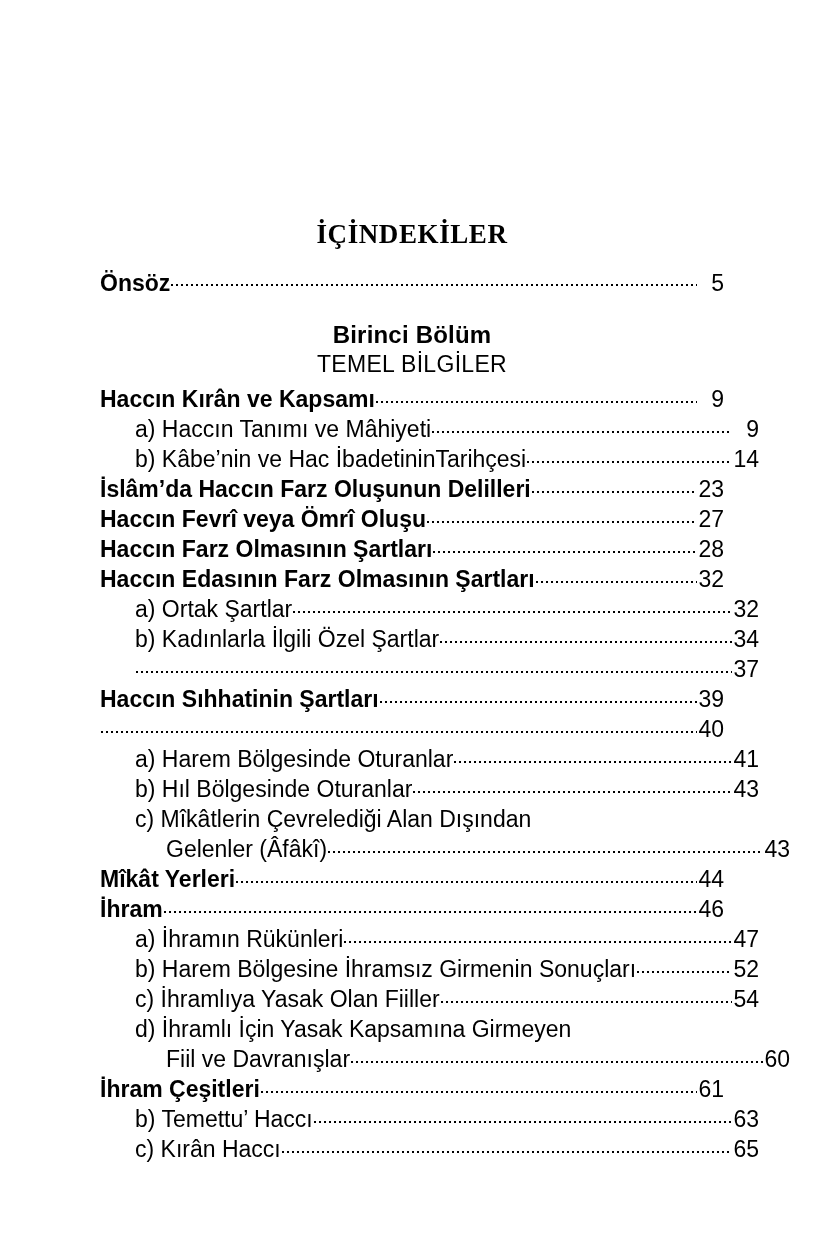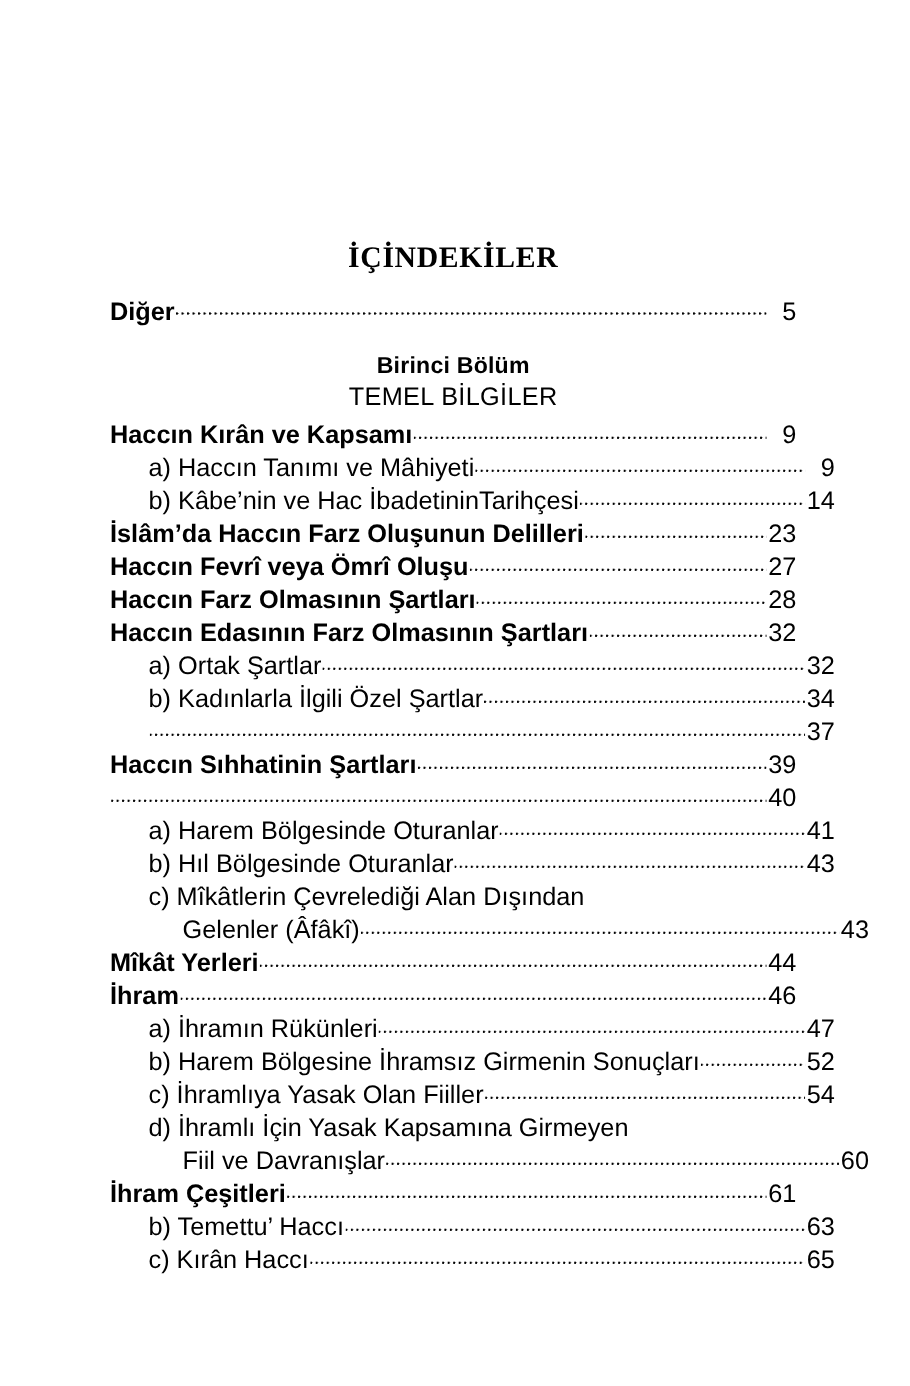--- a/index.html
+++ b/index.html
@@ -45,21 +45,21 @@
 
   
   .part-heading {
     text-align: center;
     margin: 22px 0 6px 0;
     line-height: 1.22;
   }
   .part-heading .part-name {
     display: block;
     font-weight: bold;
-    font-size: 21px;
+    font-size: 24px;
     letter-spacing: 0.2px;
   }
   .part-heading .part-sub {
     display: block;
     font-weight: normal;
     font-size: 23px;
     letter-spacing: 0.3px;
     margin-top: 1px;
   }
 
@@ -129,21 +129,21 @@
 </head>
 <body>
 
 <div class="page">
   <div class="content">
 
     <h1 class="toc-title">İÇİNDEKİLER</h1>
 
     <div>
       <div class="entry lvl1">
-        <span class="label">Diğer</span>
+        <span class="label">Önsöz</span>
         <span class="leader"></span>
         <span class="page-num">5</span>
       </div>
     </div>
 
     <div class="part-heading">
       <span class="part-name">Birinci Bölüm</span>
       <span class="part-sub">TEMEL BİLGİLER</span>
     </div>
 

